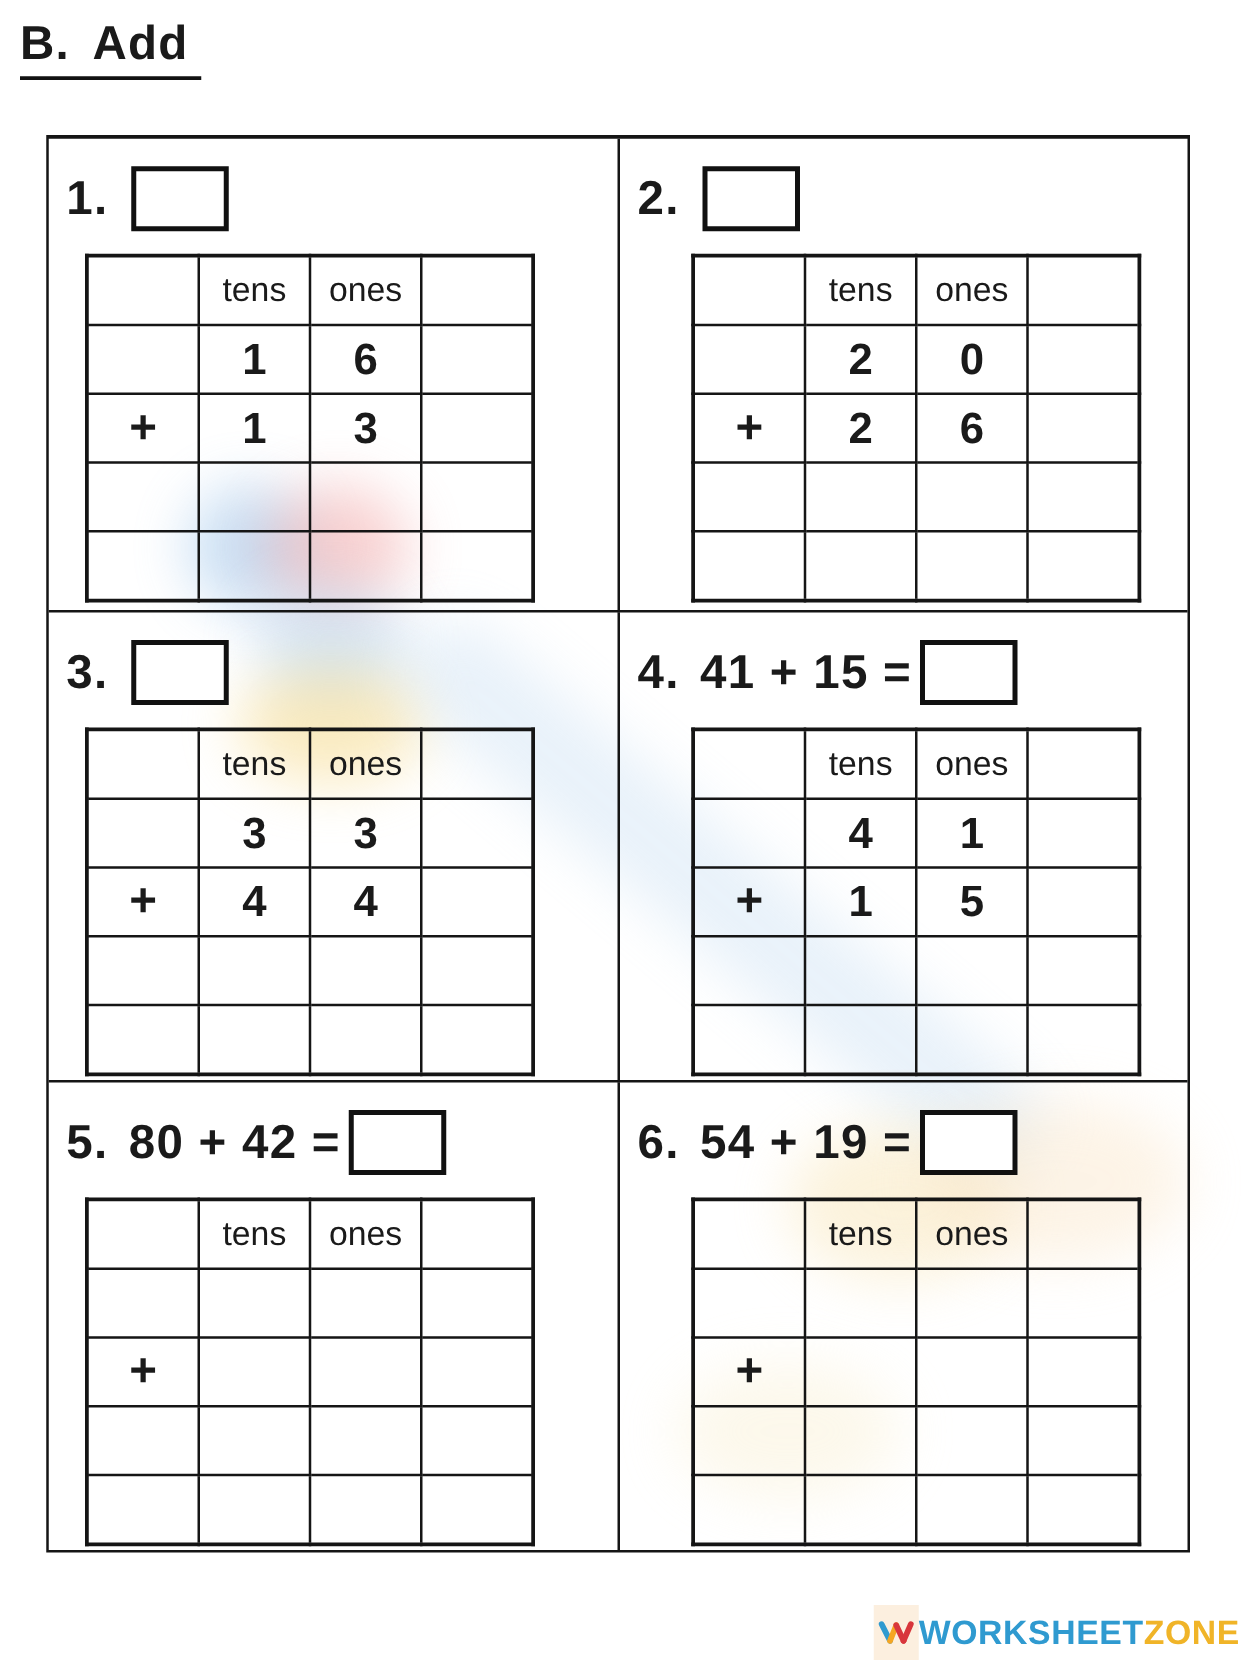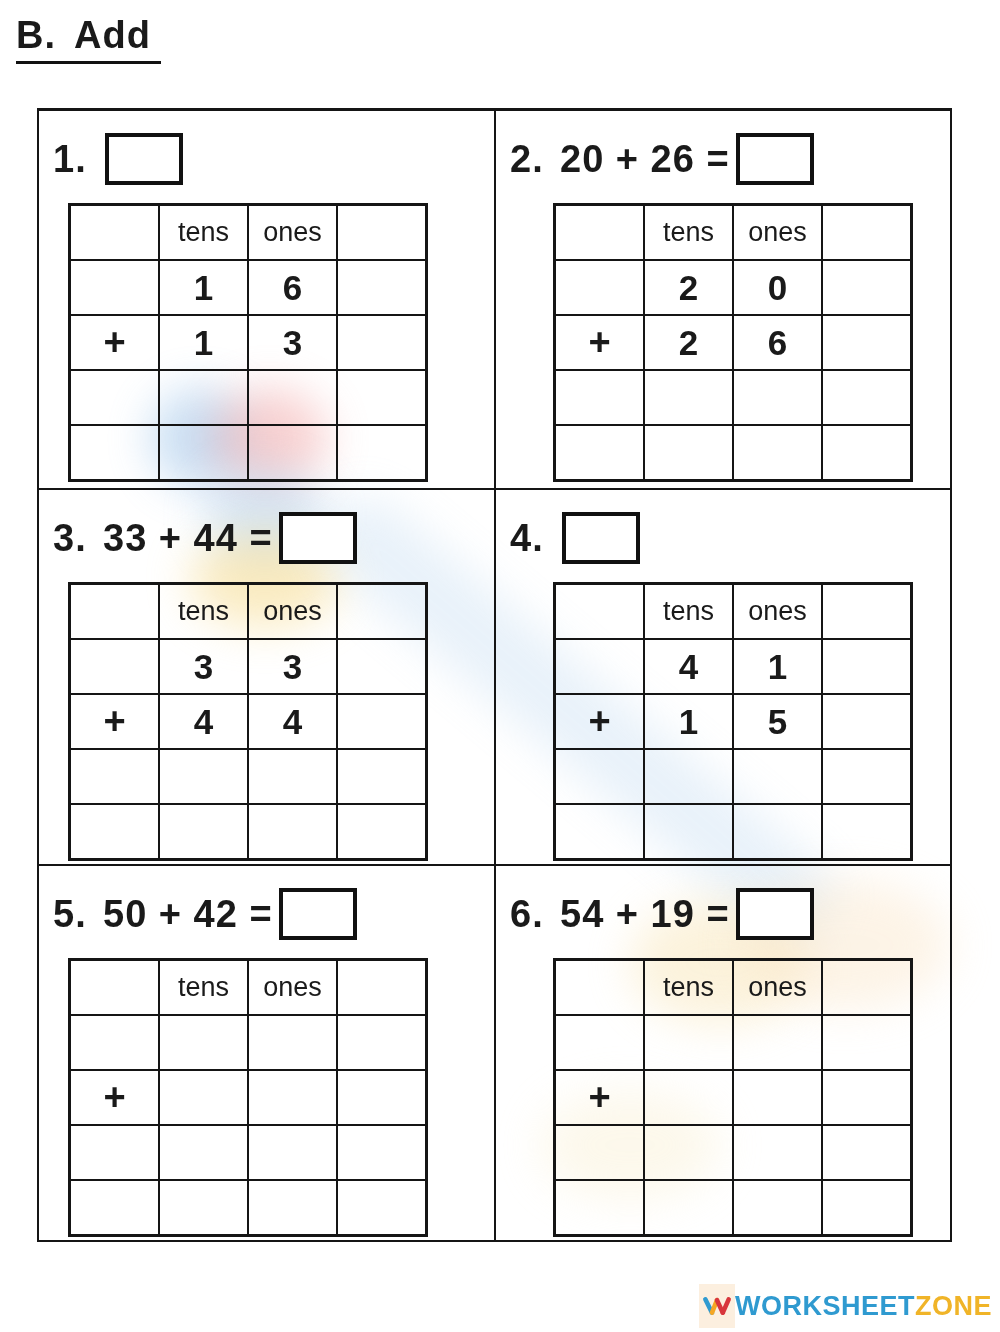--- a/index.html
+++ b/index.html
@@ -162,21 +162,20 @@
         <td></td>
         <td></td>
       </tr>
     </tbody>
       </table>
   </section>
 
   <section class="cell last-col right-side">
     <div class="eq">
       <span class="num">2.</span>
-      <span class="expr">20 + 26 =</span>
       <span class="ansbox"></span>
     </div>
     <table class="pv">
       <tbody>
           <tr>
         <td></td>
         <td class="hdr">tens</td>
         <td class="hdr">ones</td>
         <td></td>
       </tr>
@@ -204,21 +203,20 @@
         <td></td>
         <td></td>
       </tr>
     </tbody>
       </table>
   </section>
 
   <section class="cell">
     <div class="eq">
       <span class="num">3.</span>
-      <span class="expr">33 + 44 =</span>
       <span class="ansbox"></span>
     </div>
     <table class="pv">
       <tbody>
           <tr>
         <td></td>
         <td class="hdr">tens</td>
         <td class="hdr">ones</td>
         <td></td>
       </tr>
@@ -246,20 +244,21 @@
         <td></td>
         <td></td>
       </tr>
     </tbody>
       </table>
   </section>
 
   <section class="cell last-col right-side">
     <div class="eq">
       <span class="num">4.</span>
+      <span class="expr">41 + 15 =</span>
       <span class="ansbox"></span>
     </div>
     <table class="pv">
       <tbody>
           <tr>
         <td></td>
         <td class="hdr">tens</td>
         <td class="hdr">ones</td>
         <td></td>
       </tr>
@@ -287,21 +286,21 @@
         <td></td>
         <td></td>
       </tr>
     </tbody>
       </table>
   </section>
 
   <section class="cell last-row">
     <div class="eq">
       <span class="num">5.</span>
-      <span class="expr">50 + 42 =</span>
+      <span class="expr">80 + 42 =</span>
       <span class="ansbox"></span>
     </div>
     <table class="pv">
       <tbody>
           <tr>
         <td></td>
         <td class="hdr">tens</td>
         <td class="hdr">ones</td>
         <td></td>
       </tr>

